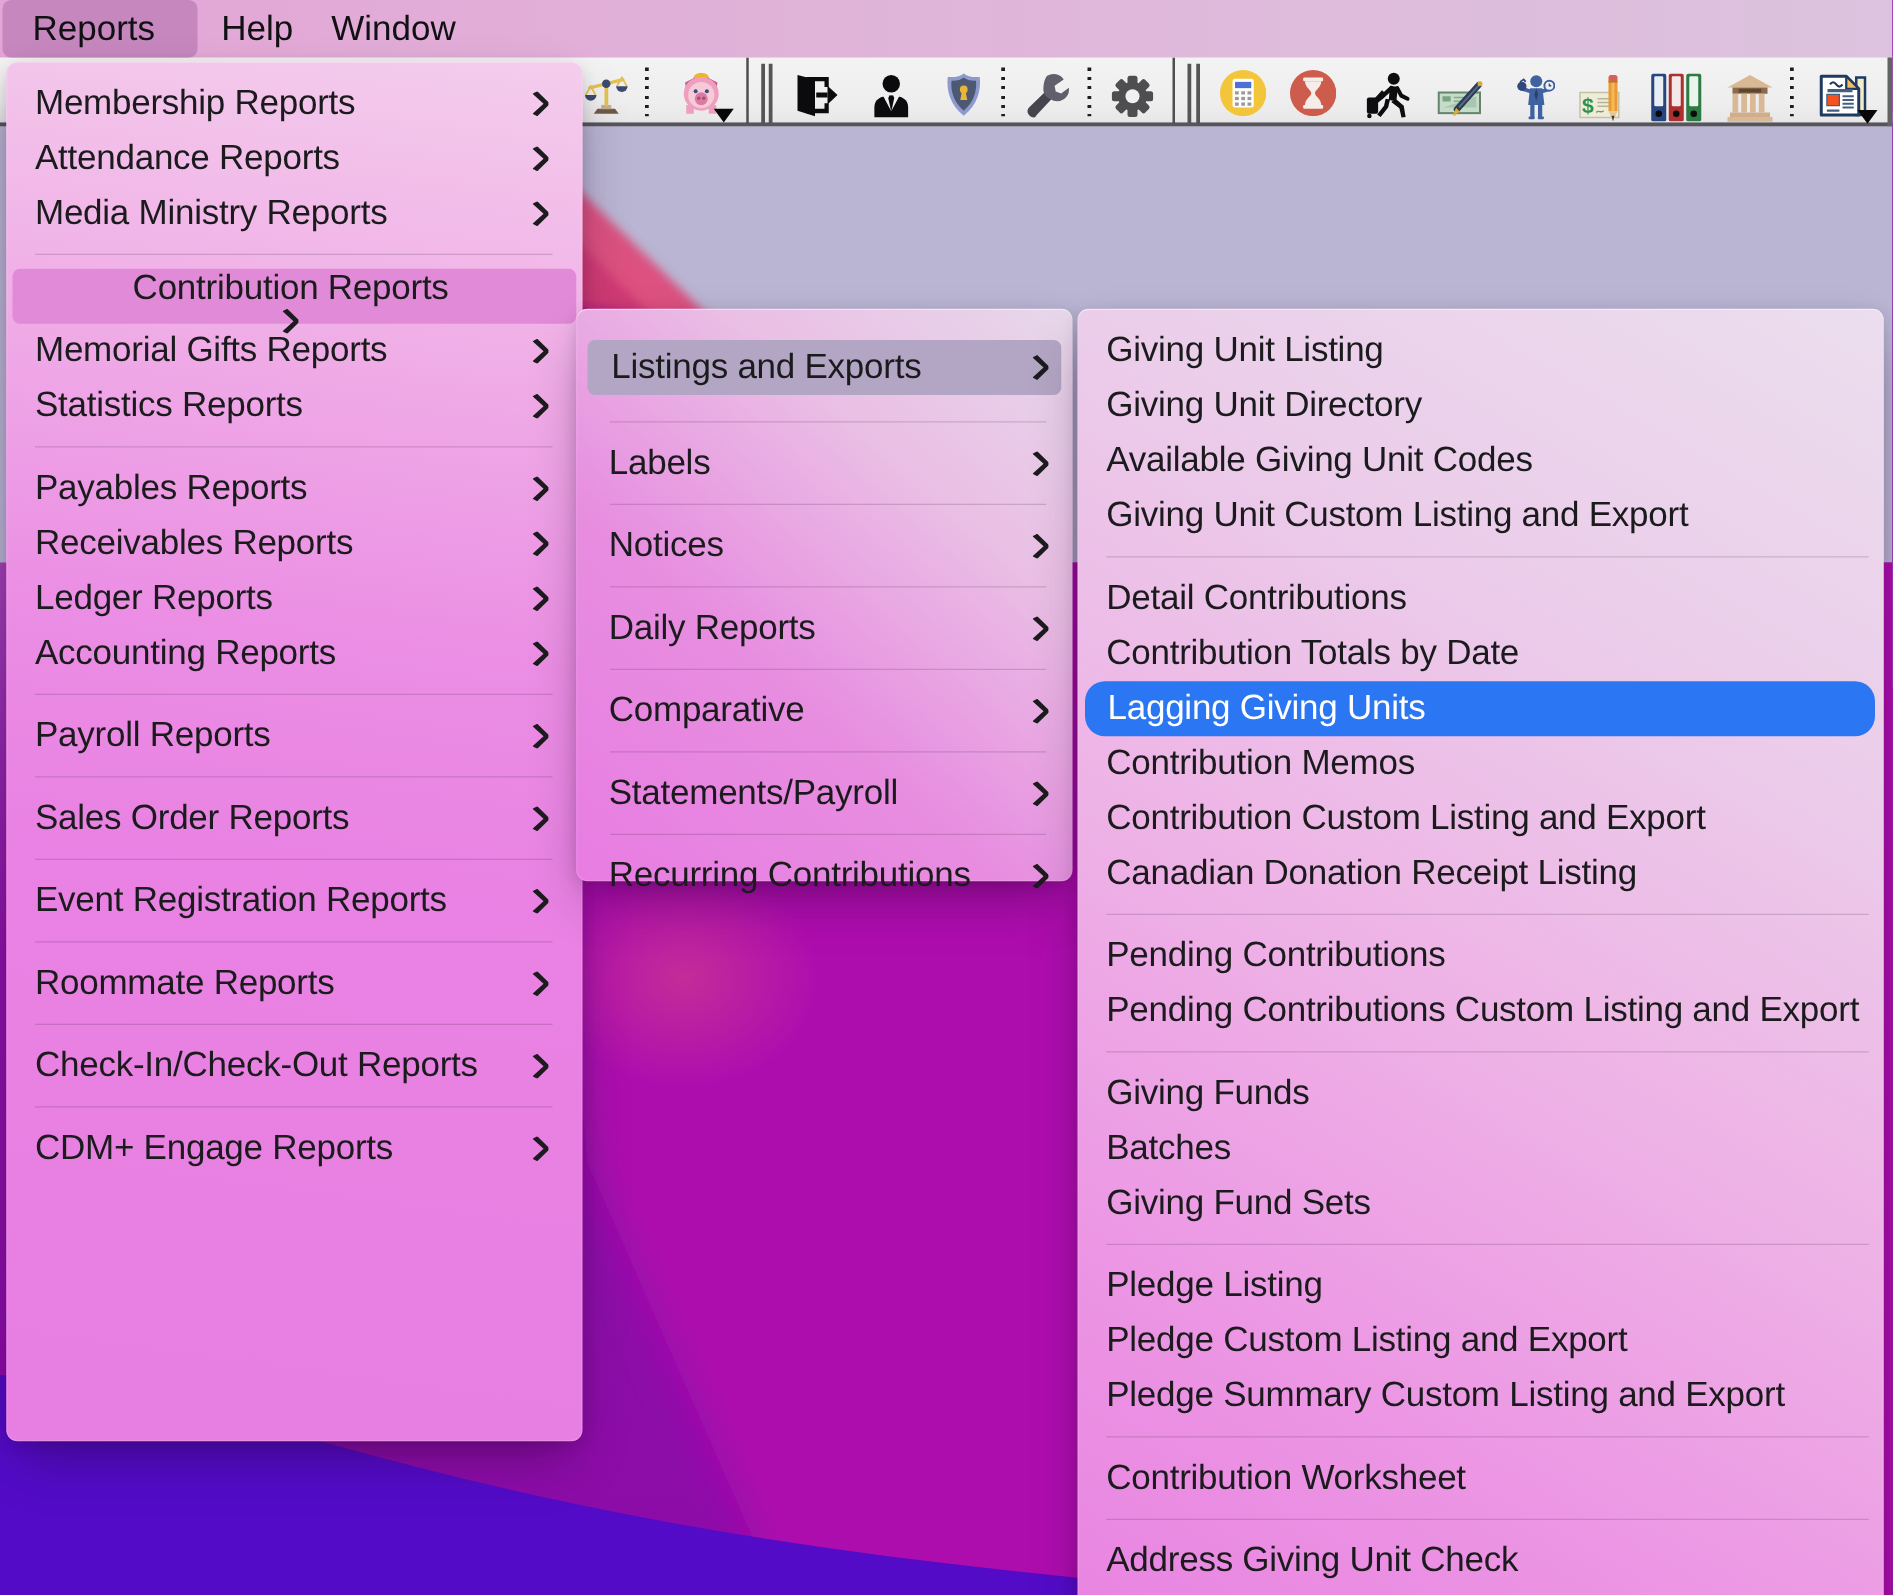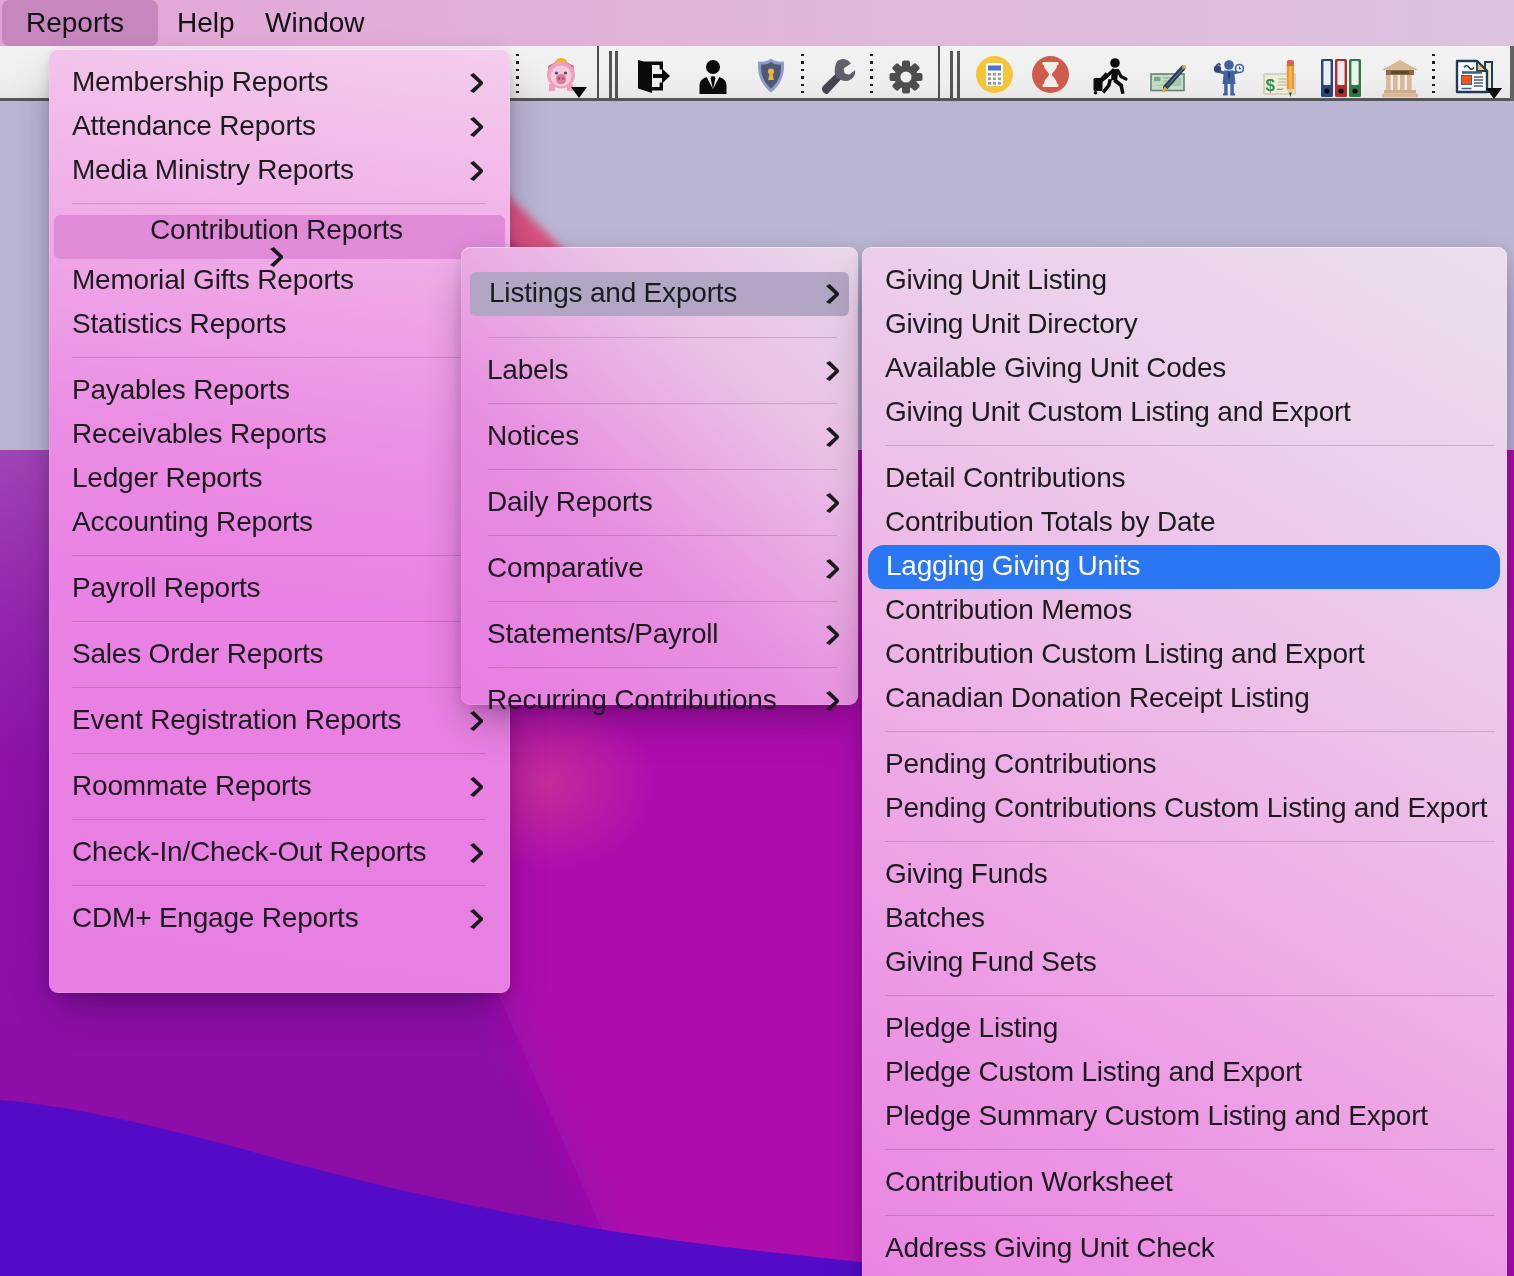--- a/index.html
+++ b/index.html
@@ -43,22 +43,22 @@
       0 20px 40px -10px rgba(35,0,45,.42), 0 3px 14px -4px rgba(35,0,45,.25);
   }
   .r { height:44px; display:flex; align-items:center; justify-content:space-between;
     font-size:28px; letter-spacing:-0.2px; color:#1b1b1e; white-space:nowrap; }
   .r span { transform:translateY(-1px); display:block; }
   .s { height:22px; position:relative; }
   .s i { position:absolute; left:23px; right:24px; top:10px; height:1px; background:rgba(40,20,40,.17); display:block; }
   .chev { width:13px; height:20px; background:#1c1c1f; flex:none;
     clip-path:polygon(0% 2px, 3.8px 0%, 100% 45%, 100% 55%, 3.8px 100%, 0% calc(100% - 2px), 68% 50%); }
 
-  #p1 { left:5px; top:49px; width:461px; height:944px; padding-top:12px;
-    background:linear-gradient(188deg, #f4cdec 0%, #f0b0e7 20%, #eb8ee4 42%, #e982e3 58%, #e77fe2 100%);margin-left:44px; }
+  #p1 { left:5px; top:49px; width:461px; height:1104px; padding-top:12px;
+    background:linear-gradient(188deg, #f4cdec 0%, #f0b0e7 20%, #eb8ee4 42%, #e982e3 58%, #e77fe2 100%); }
   #p1 .r { padding:0 27px 0 23px; }
   #p1 .hl { background:#e18ad8; border-radius:6px; margin:0 5px; padding:0 22px 0 16px;flex-direction:column; }
 
   #p2 { left:461px; top:247px; width:397px; height:458px; padding-top:14px;
     background:linear-gradient(221deg, #e7d8ea 0%, #eabfe5 30%, #e78ee0 62%, #e87ce2 100%); }
   #p2 .r { padding:0 19px 0 26px; }
   #p2 .hl { background:#b3a6c4; border-radius:6px; margin:11px 9px; padding:0 10px 0 19px; }
   #p2 .s i { left:27px; right:21px; }
 
   #p3 { left:862px; top:247px; width:645px; height:1100px; padding-top:12px;

